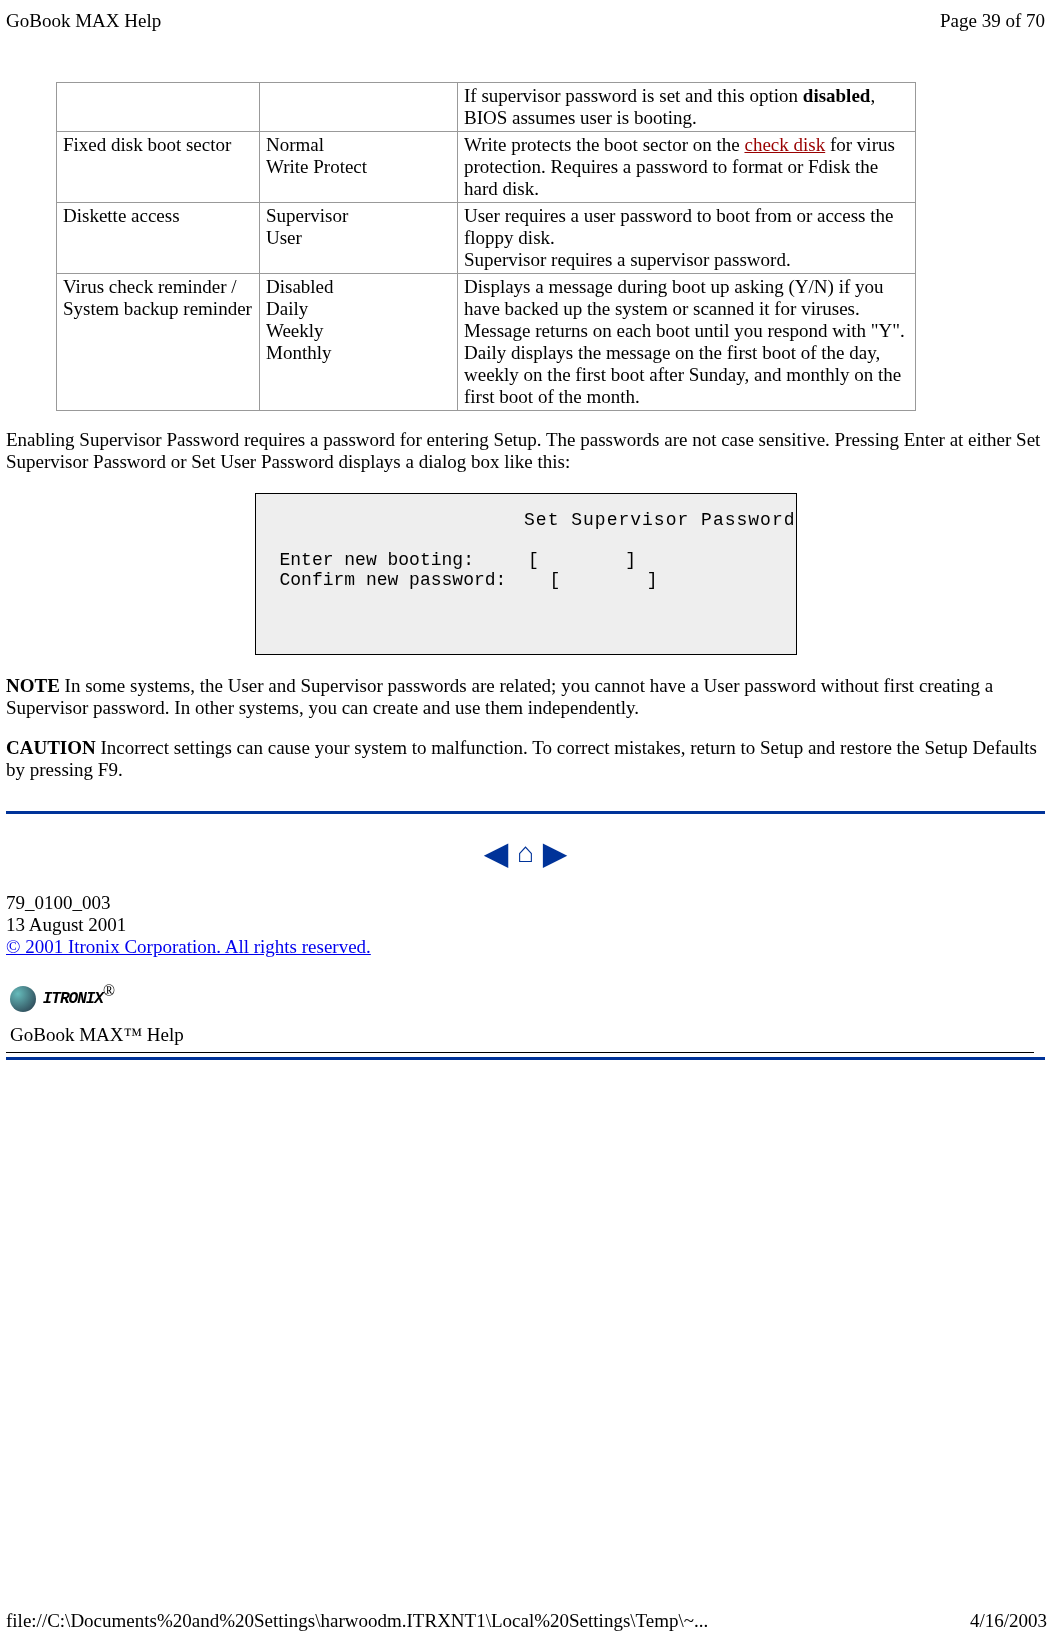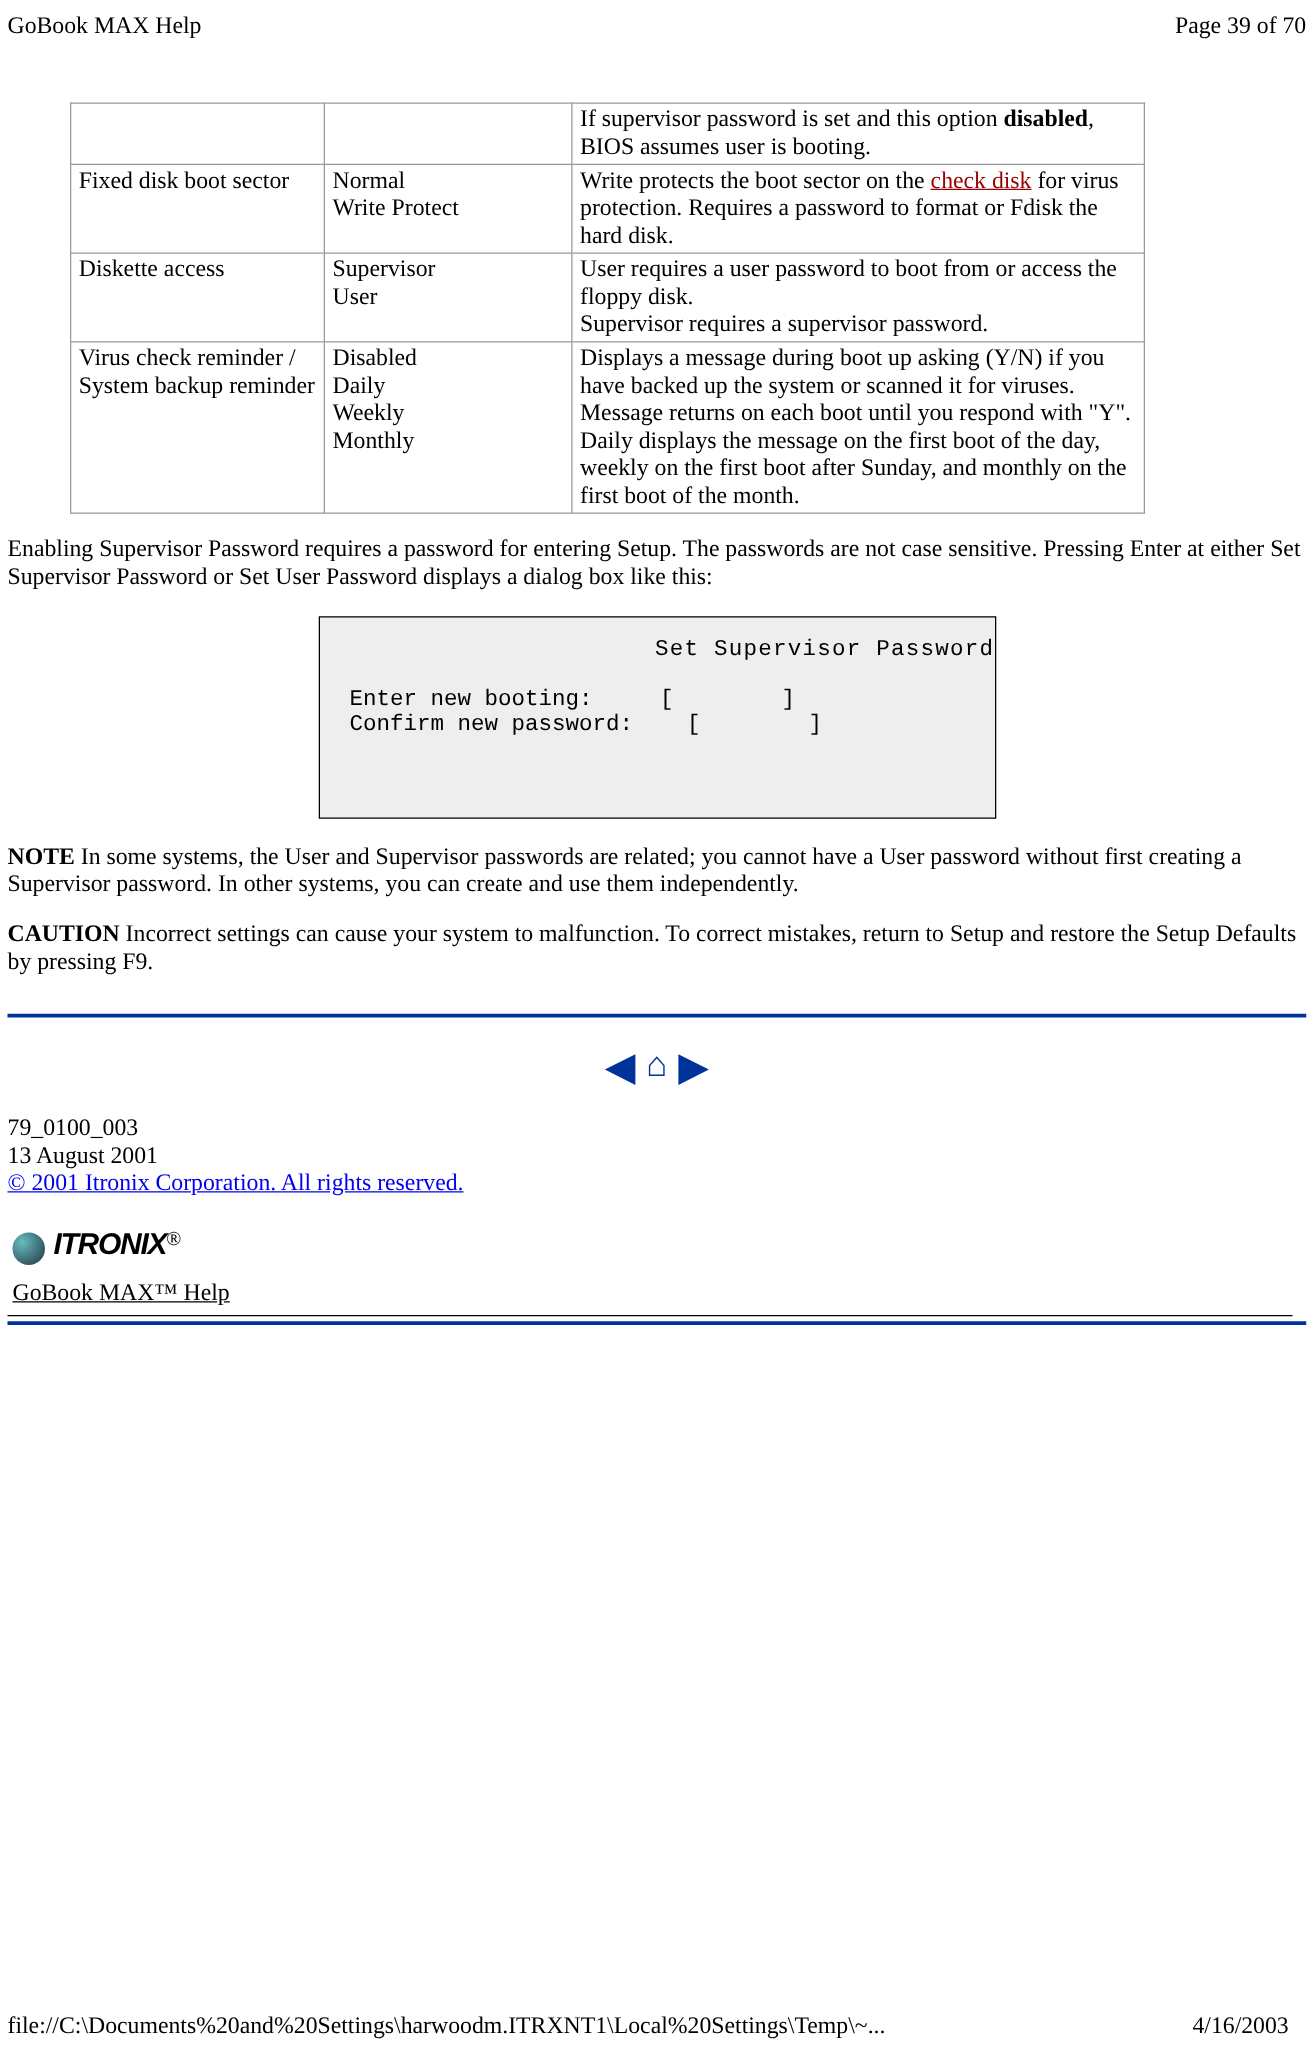--- a/index.html
+++ b/index.html
@@ -85,47 +85,46 @@
       text-decoration: underline;
     }
     .logo-block {
       margin-top: 18px;
       border-collapse: collapse;
     }
     .logo-block td {
       padding: 6px 4px;
     }
     .logo {
-      font-family: Liberation Sans, sans-serif;
+      font-family: Liberation Mono, monospace;
       font-weight: bold;
       font-style: italic;
-      font-size: 24px;
+      font-size: 16px;
       letter-spacing: -1px;
     }
     .logo-icon {
       display: inline-block;
       width: 26px;
       height: 26px;
       background: radial-gradient(circle at 30% 30%, #6bb, #234);
       border-radius: 50%;
       vertical-align: middle;
       margin-right: 2px;
       position: relative;
     }
     .footer {
       position: absolute;
       bottom: 10px;
       left: 6px;
-      right: 20px;
+      right: 4px;
       display: flex;
       justify-content: space-between;
     }
     .underline-row td {
       border-bottom: 1px solid #000 !important;
-      text-decoration: underline;
     }
   </style>
 </head>
 <body>
 
 <div class="page">
   <div class="header">
     <span>GoBook MAX Help</span>
     <span>Page 39 of 70</span>
   </div>

